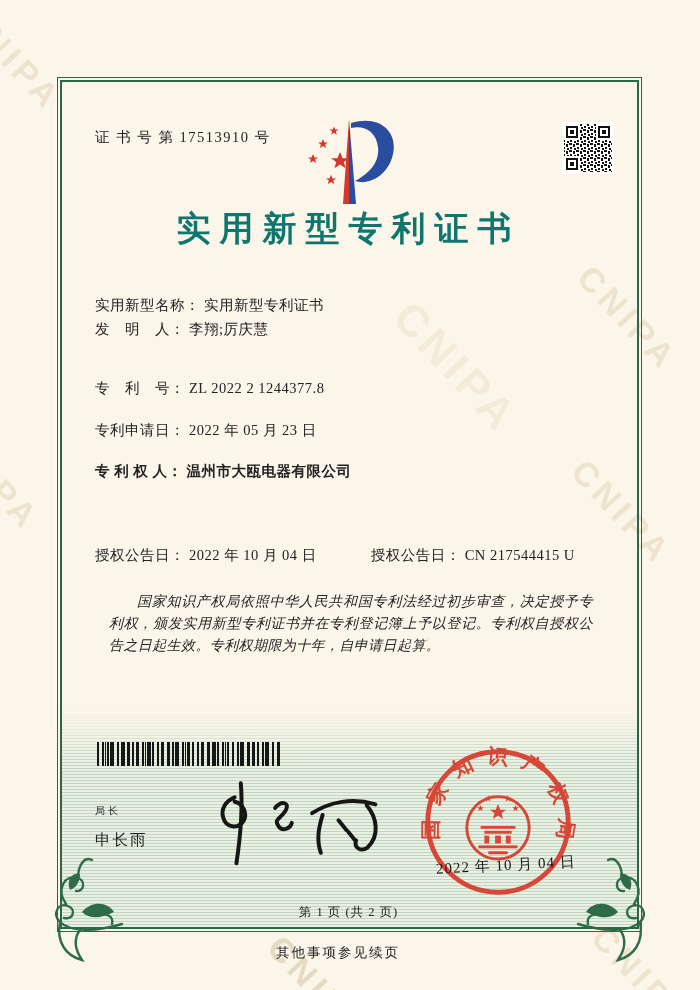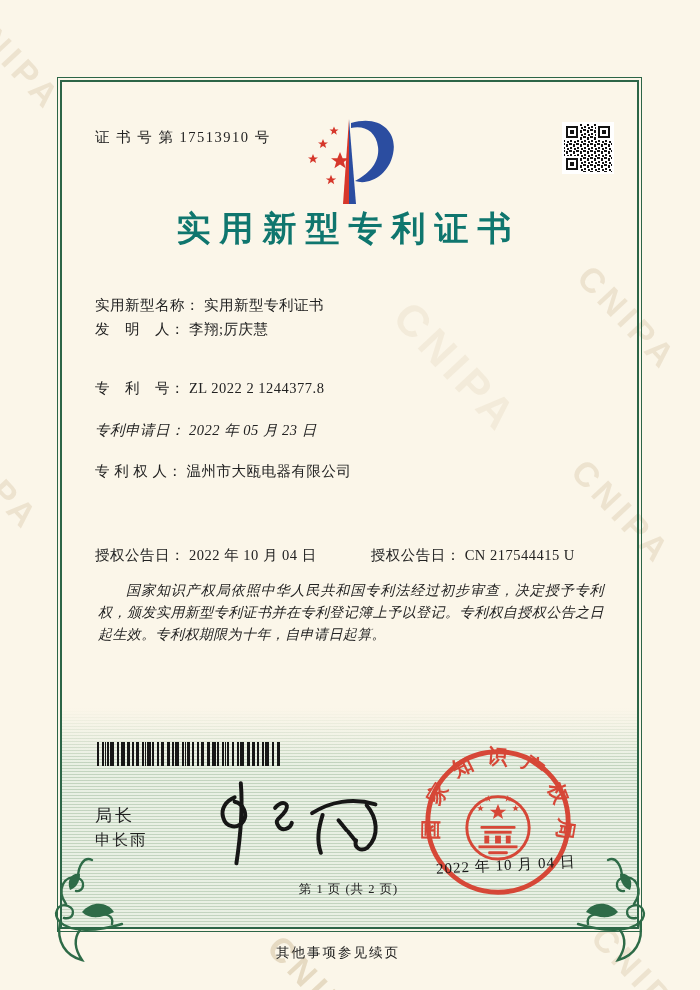--- a/index.html
+++ b/index.html
@@ -37,37 +37,37 @@
   .qr{position:absolute;left:562px;top:122px;}
   .title{
     position:absolute;left:57px;top:206px;width:583px;text-align:center;
     font-size:34px;font-weight:bold;letter-spacing:9px;color:#0f766e;
   }
   .row{position:absolute;left:95px;font-size:14.5px;letter-spacing:0.5px;white-space:nowrap;}
   .row .val{padding-left:4px;}
   .grant-no{margin-left:54px;}
   .paras{position:absolute;left:95px;top:577px;width:512px;font-size:14px;line-height:22px;
     font-style:italic;letter-spacing:0.4px;text-align:justify;}
-  .paras p{margin:3px;text-indent:2em;font-style:italic;}
+  .paras p{margin:14px;text-indent:2em;font-style:italic;}
   .barcode{
     position:absolute;left:97px;top:742px;width:183px;height:24px;
     background-image:
       repeating-linear-gradient(90deg,#161616 0 2px,transparent 2px 5px),
       repeating-linear-gradient(90deg,#161616 0 1px,transparent 1px 8px),
       repeating-linear-gradient(90deg,#161616 0 2px,transparent 2px 13px);
   }
-  .signer-title{position:absolute;left:95px;top:804px;font-size:17px;letter-spacing:3px;}
+  .signer-title{position:absolute;left:95px;top:804px;font-size:10px;letter-spacing:3px;}
   .signer-name{position:absolute;left:95px;top:830px;font-size:15.5px;letter-spacing:2px;}
   .signature{position:absolute;left:198px;top:778px;}
   .seal{position:absolute;left:420px;top:744px;}
   .seal-date{
     position:absolute;left:436px;top:856px;font-size:15px;letter-spacing:1px;color:#191919;
     transform:rotate(-3deg);white-space:nowrap;
   }
-  .footer-page{position:absolute;left:57px;top:881px;width:583px;text-align:center;font-size:12.5px;letter-spacing:1px;}
+  .footer-page{position:absolute;left:57px;top:904px;width:583px;text-align:center;font-size:12.5px;letter-spacing:1px;}
   .footer-note{position:absolute;left:0;top:944px;width:676px;text-align:center;font-size:13.5px;letter-spacing:2px;}
 </style>
 </head>
 <body>
 
 <div class="page">
 
   <span class="wm" style="left:-18px;top:-2px;">CNIPA</span>
   <span class="wm" style="left:598px;top:258px;">CNIPA</span>
   <span class="wm" style="left:-40px;top:418px;">CNIPA</span>
@@ -160,24 +160,24 @@
 
     <div class="row" style="top:296px;">
       <span class="lbl">实用新型名称：</span><span class="val">实用新型专利证书</span>
     </div>
     <div class="row" style="top:320px;">
       <span class="lbl">发　明　人：</span><span class="val">李翔;厉庆慧</span>
     </div>
     <div class="row" style="top:379px;">
       <span class="lbl">专　利　号：</span><span class="val">ZL 2022 2 1244377.8</span>
     </div>
-    <div class="row" style="top:421px;font-style:italic;">
+    <div class="row" style="top:421px;">
       <span class="lbl">专利申请日：</span><span class="val">2022 年 05 月 23 日</span>
     </div>
-    <div class="row" style="top:462px;">
+    <div class="row" style="top:462px;font-weight:bold;">
       <span class="lbl">专 利 权 人：</span><span class="val">温州市大瓯电器有限公司</span>
     </div>
     <div class="row" style="top:546px;">
       <span class="lbl">授权公告日：</span><span class="val">2022 年 10 月 04 日</span><span class="lbl grant-no">授权公告日：</span><span class="val">CN 217544415 U</span>
     </div>
 
     <div class="paras">
       <p>国家知识产权局依照中华人民共和国专利法经过初步审查，决定授予专利权，颁发实用新型专利证书并在专利登记簿上予以登记。专利权自授权公告之日起生效。专利权期限为十年，自申请日起算。</p>
     </div>
 

